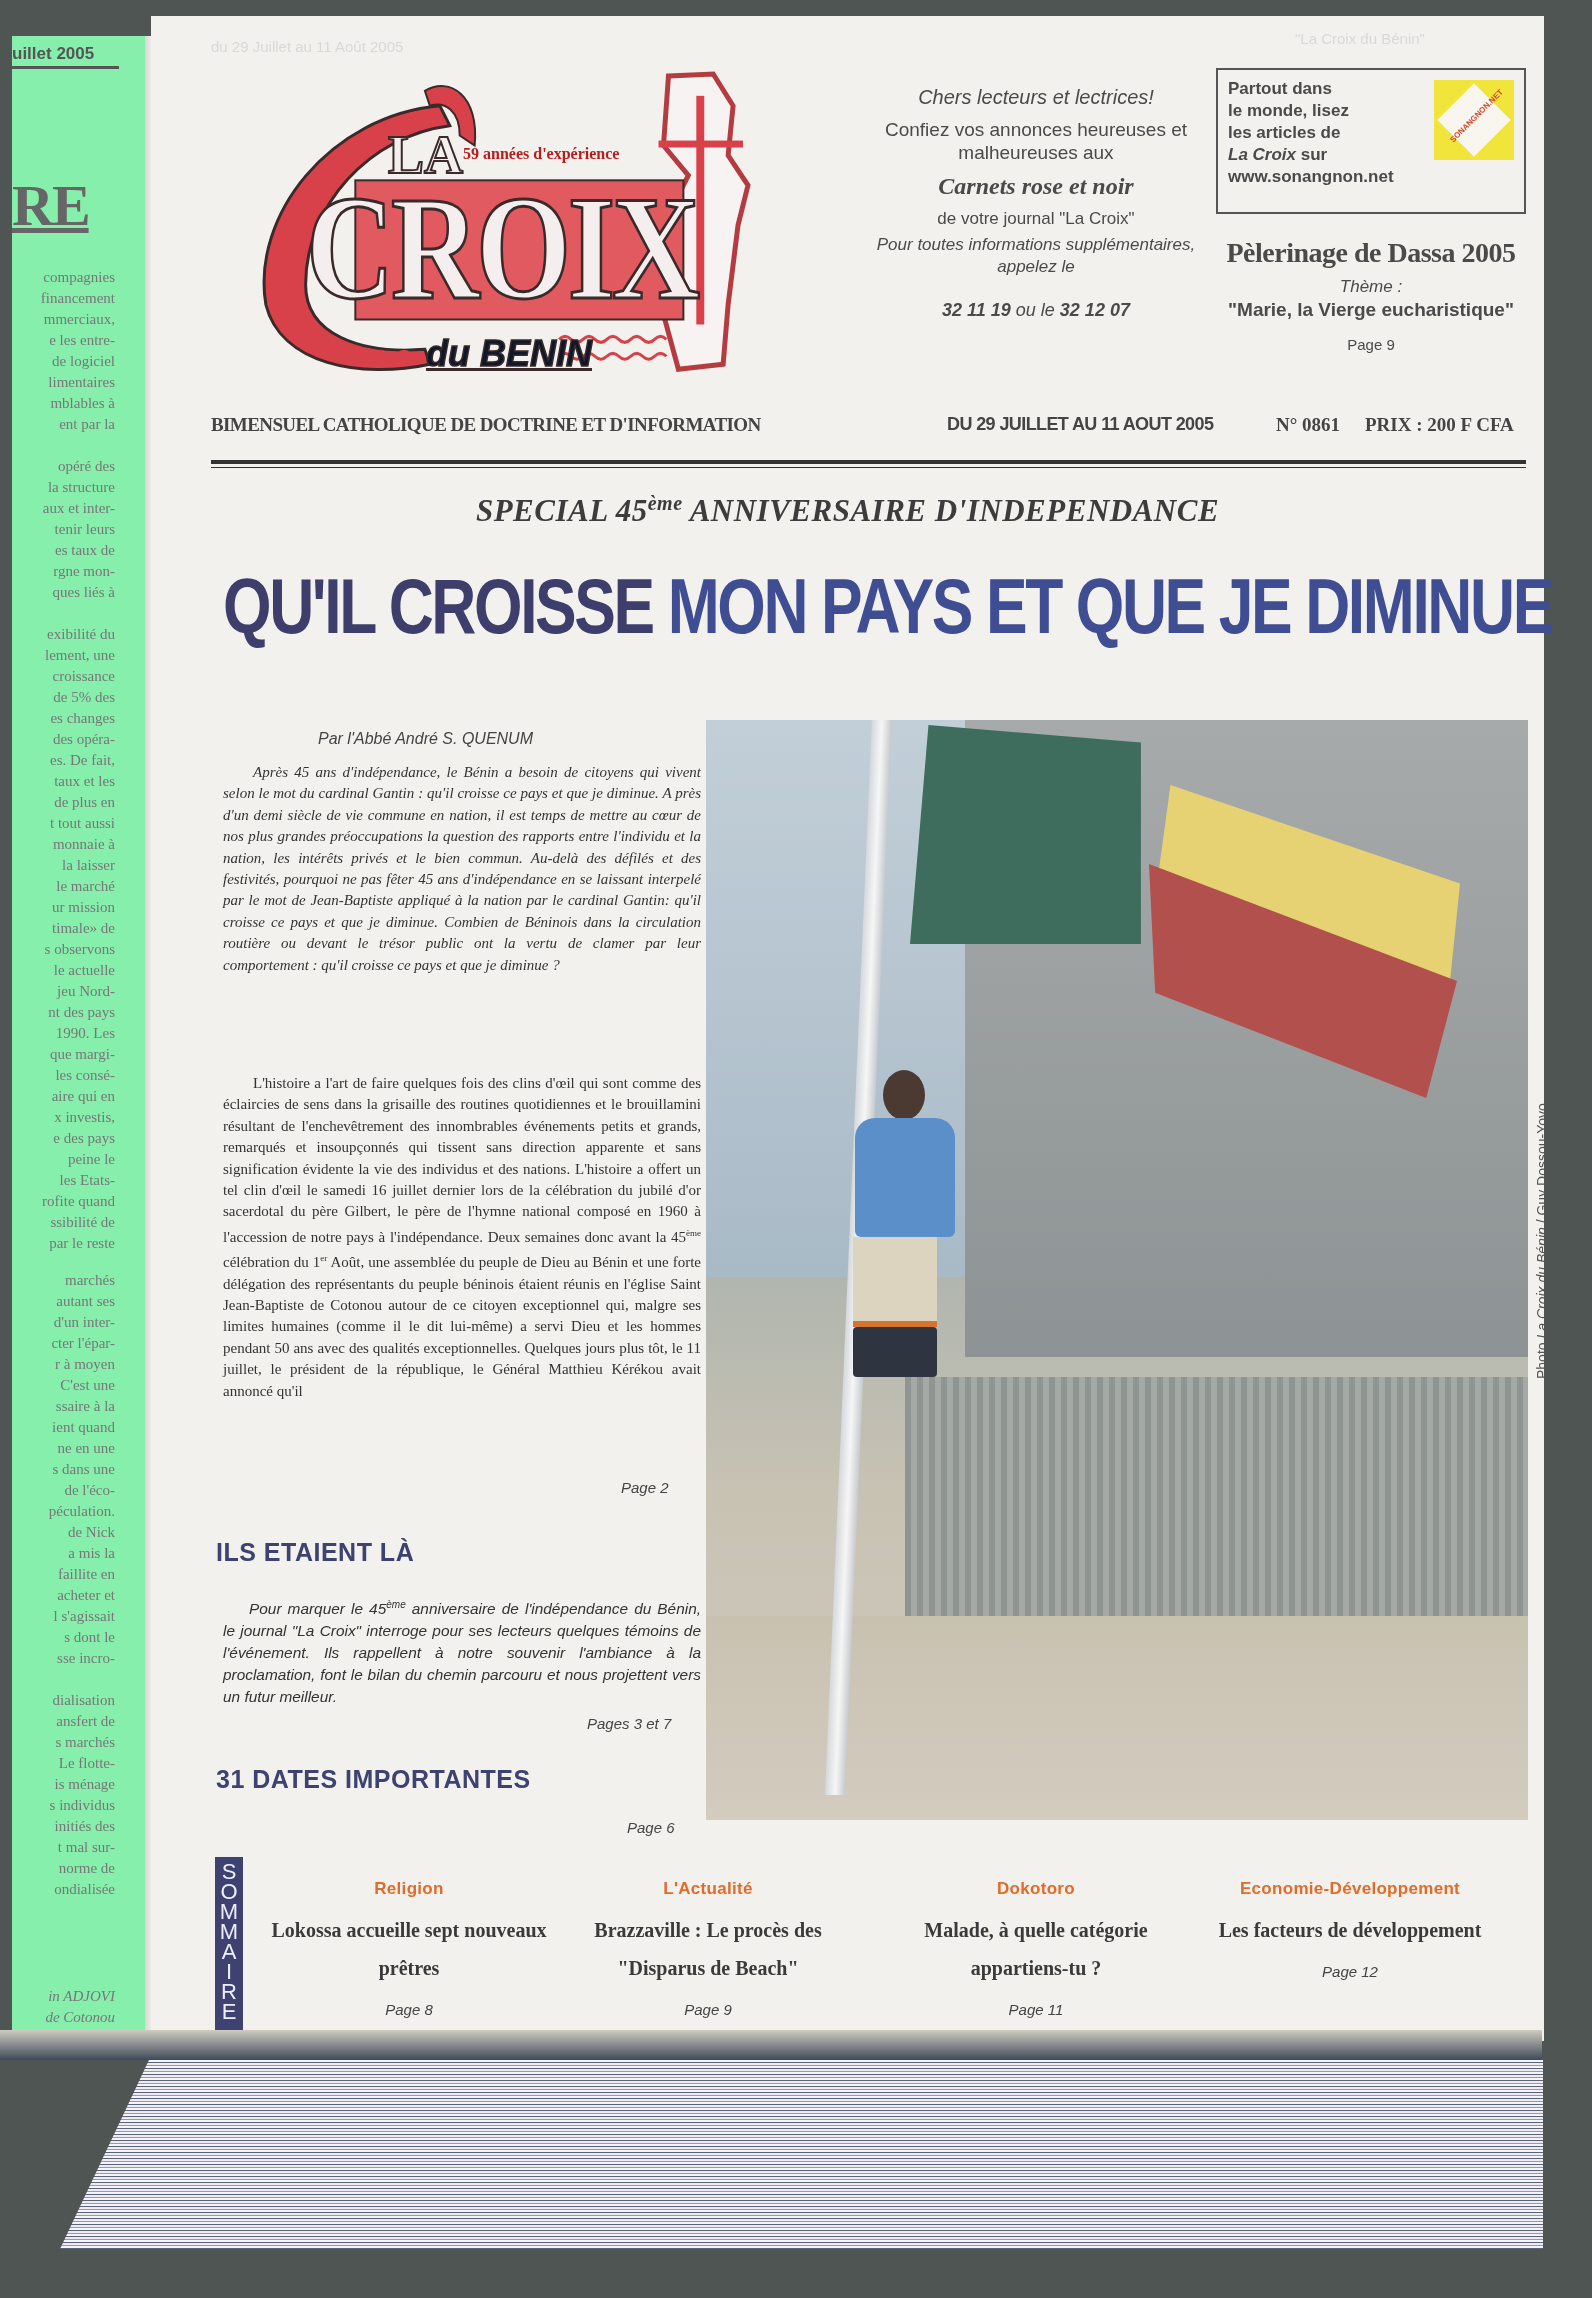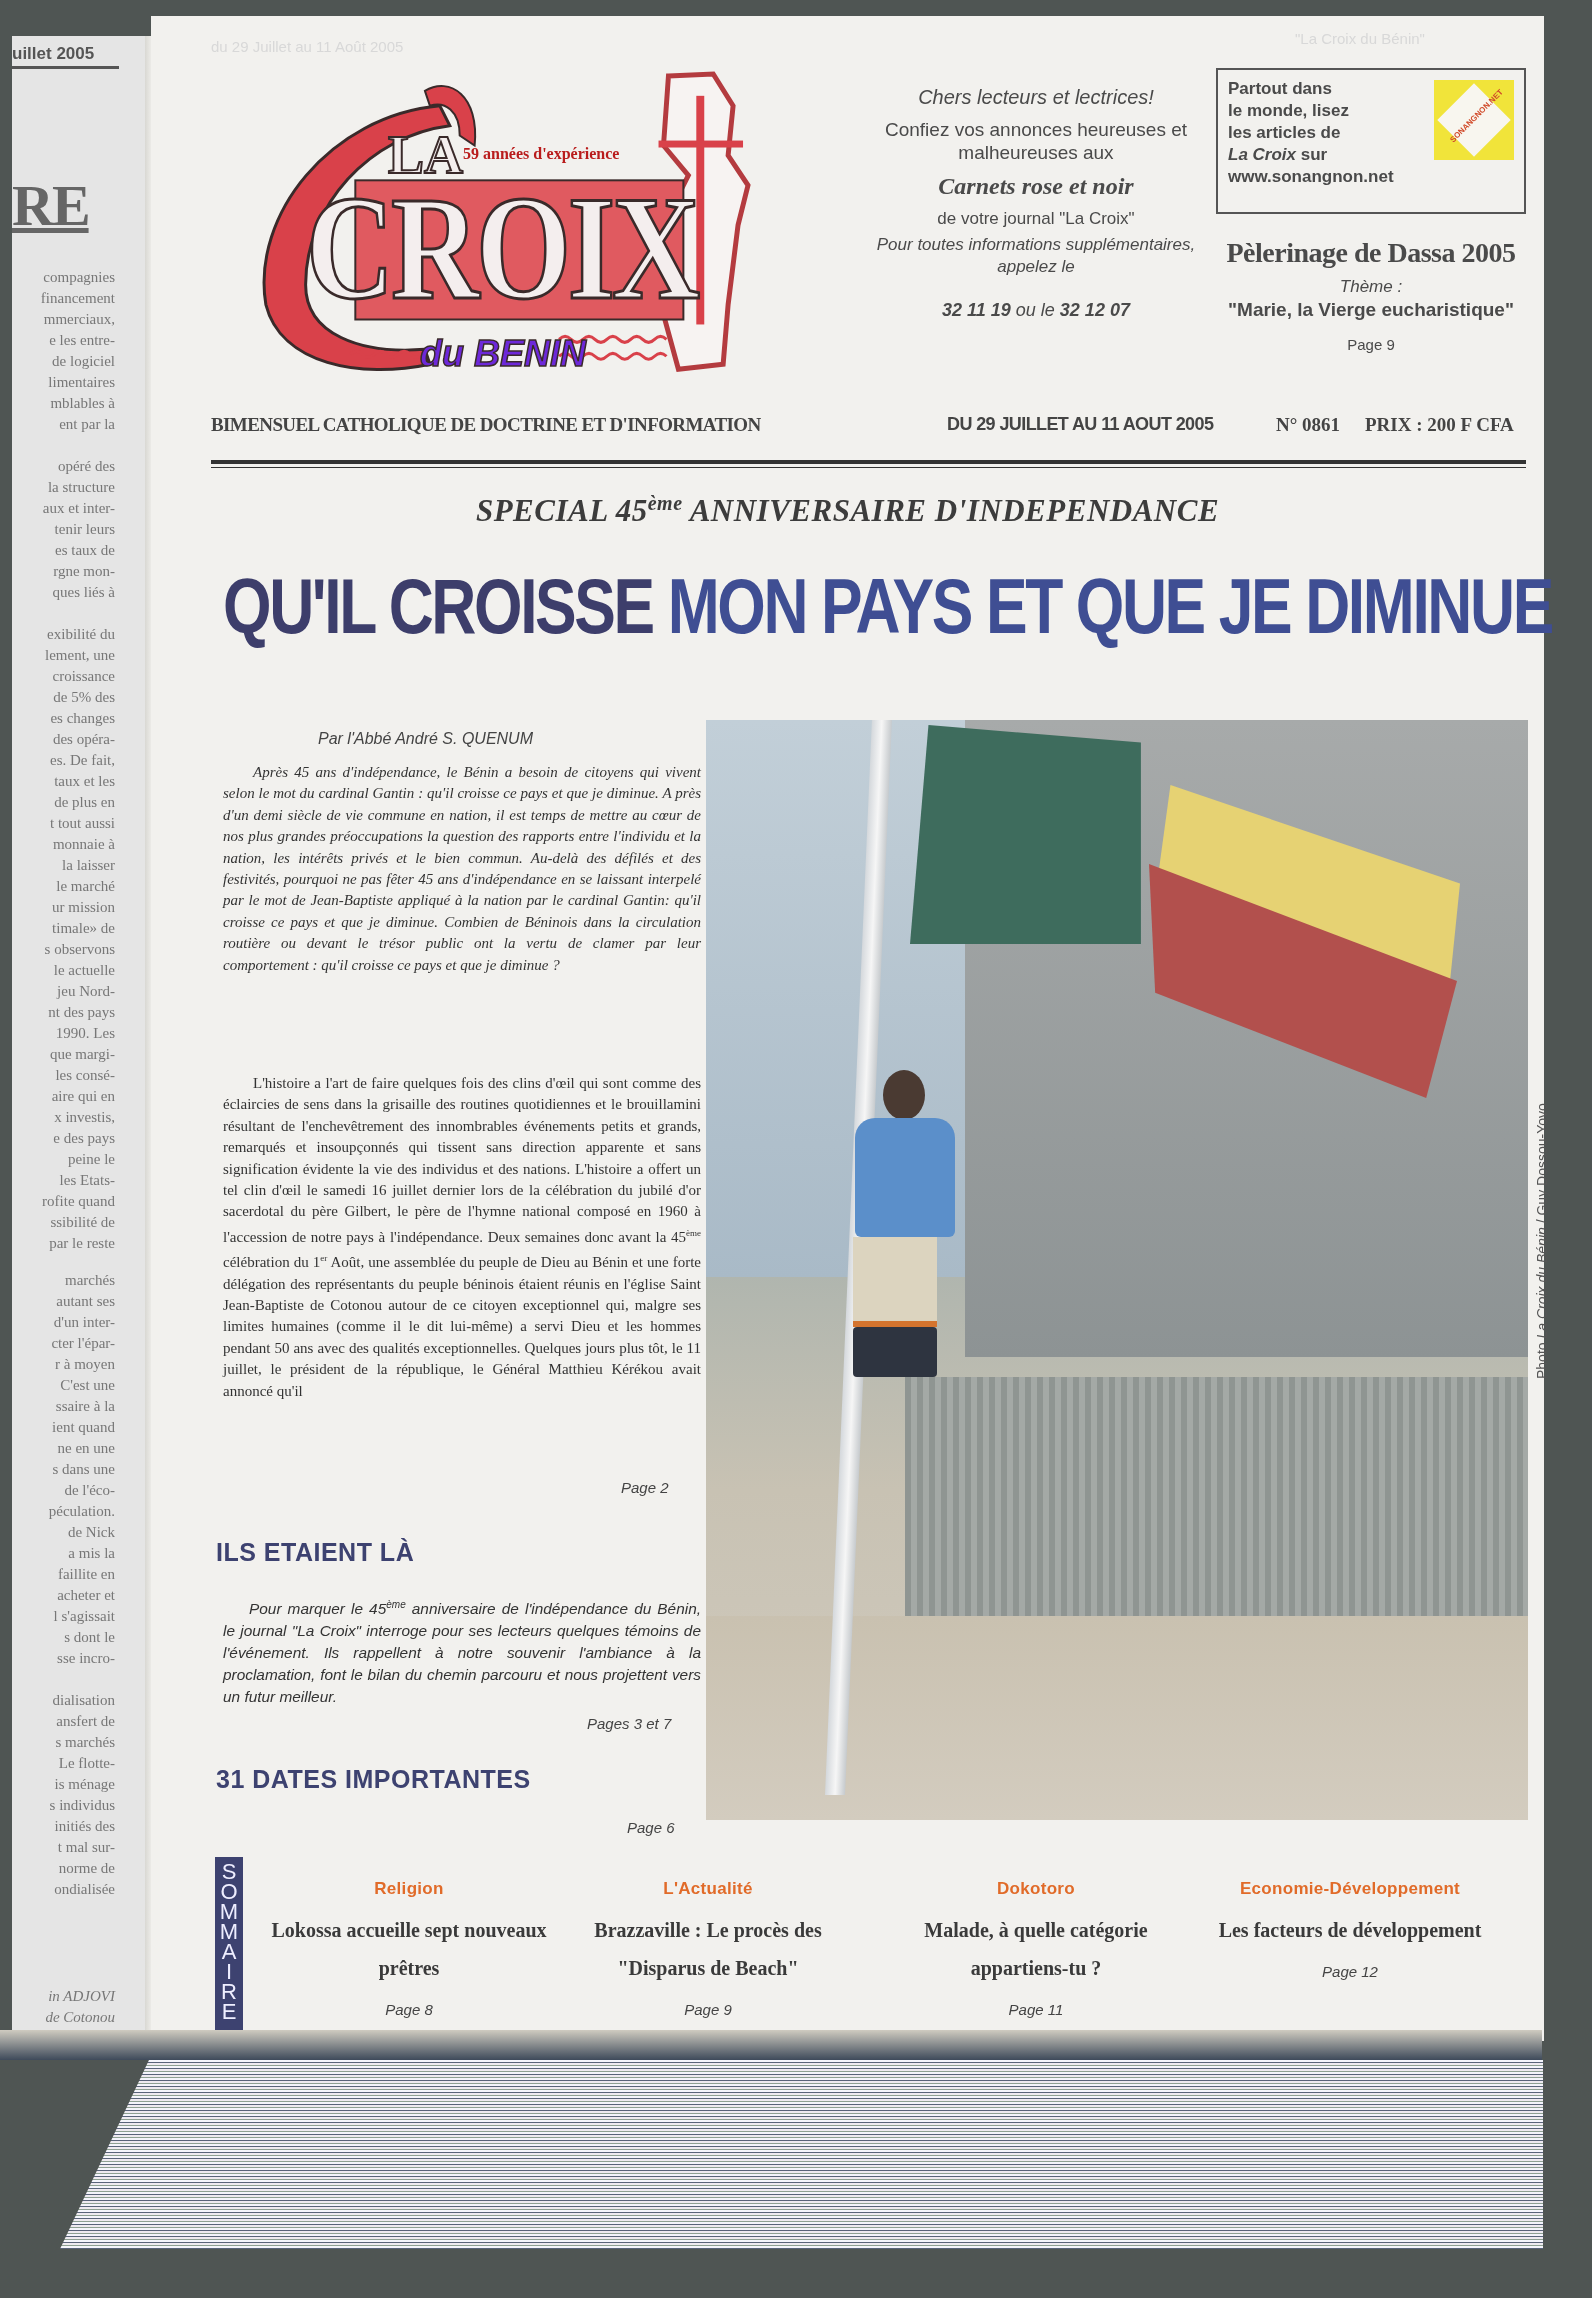--- a/index.html
+++ b/index.html
@@ -1,20 +1,20 @@
 <!DOCTYPE html>
 <html><head>
 <meta charset="utf-8">
 <style>
   * { box-sizing: border-box; margin: 0; padding: 0; }
   html, body { width: 1592px; height: 2298px; overflow: hidden; }
   body { background: #4f5553; position: relative; font-family: "Liberation Sans", sans-serif; color: #3a3a3a; }
 
   
-  .left-page { position: absolute; left: 12px; top: 36px; width: 137px; height: 1995px; background: #e5e5e5; overflow: hidden; }
+  .left-page { position: absolute; left: 12px; top: 36px; width: 137px; height: 1995px; background: #86efac; overflow: hidden; }
   .left-page .lp-date { position: absolute; left: 0; top: 8px; font: bold 17px "Liberation Sans", sans-serif; color: #555; white-space: nowrap; }
   .left-page .lp-rule { position: absolute; left: 0; top: 30px; width: 107px; height: 3px; background: #555; }
   .left-page .lp-big { position: absolute; left: 0; top: 136px; font: bold 58px "Liberation Serif", serif; color: #666; letter-spacing: -2px; text-decoration: underline; }
   .left-page .lp-col { position: absolute; left: 2px; width: 101px; font: 15px/21px "Liberation Serif", serif; color: #777; text-align: right; }
   .left-page .lp-line { display: block; white-space: nowrap; }
   .left-page .lp-sig { font-style: italic; }
   .spine { position: absolute; left: 145px; top: 36px; width: 8px; height: 1995px; background: linear-gradient(90deg,#d9d8d3,#f2f1ee); }
 
   
   .page { position: absolute; left: 151px; top: 16px; width: 1393px; height: 2025px; background: #f2f1ee; }
@@ -212,21 +212,21 @@
 
       <path d="M230,40 C120,50 40,150 55,240 C70,300 150,315 220,300 L215,285 C150,290 95,270 95,220 C95,140 160,70 240,60 Z" fill="#d9414a" stroke="#3a2a2a" stroke-width="3"></path>
       <path d="M215,25 C240,10 270,30 265,80 L250,70 C250,45 235,35 220,40 Z" fill="#d9414a" stroke="#3a2a2a" stroke-width="2"></path>
 
       <path d="M140,290 q6,-6 12,0 q6,6 12,0 q6,-6 12,0 q6,6 12,0 q6,-6 12,0 q6,6 12,0" stroke="#d9414a" stroke-width="3" fill="none"></path>
       <path d="M350,275 q6,-6 12,0 q6,6 12,0 q6,-6 12,0 q6,6 12,0 q6,-6 12,0 q6,6 12,0 q6,-6 12,0 q6,6 12,0 q6,-6 12,0" stroke="#d9414a" stroke-width="3" fill="none"></path>
       <path d="M350,292 q6,-6 12,0 q6,6 12,0 q6,-6 12,0 q6,6 12,0 q6,-6 12,0 q6,6 12,0 q6,-6 12,0 q6,6 12,0 q6,-6 12,0" stroke="#d9414a" stroke-width="3" fill="none"></path>
     </svg>
     <div style="position:absolute;left:177px;top:58px;font:bold 54px 'Liberation Serif',serif;color:#f4eeee;-webkit-text-stroke:2px #3a2a2a;">LA</div>
     <div style="position:absolute;left:95px;top:107px;font:bold 149px 'Liberation Serif',serif;color:#f4eeee;-webkit-text-stroke:3px #3a2a2a;letter-spacing:-4px;transform:scaleX(0.82);transform-origin:left top;line-height:1;">CROIX</div>
-    <div style="position:absolute;left:209px;top:267px;font:bold italic 36px 'Liberation Sans',sans-serif;color:#6d28d9;-webkit-text-stroke:1.5px #3a2a2a;">du BENIN</div>
+    <div style="position:absolute;left:215px;top:267px;font:bold italic 36px 'Liberation Sans',sans-serif;color:#0f172a;text-decoration:underline;-webkit-text-stroke:1.5px #3a2a2a;">du BENIN</div>
   </div>
   <div class="tagline">59 années d'expérience</div>
 
   <div class="promo">
     <div class="p1">Chers lecteurs et lectrices!</div>
     <div class="p2">Confiez vos annonces heureuses et malheureuses aux</div>
     <div class="p3">Carnets rose et noir</div>
     <div class="p4">de votre journal "La Croix"</div>
     <div class="p5">Pour toutes informations supplémentaires, appelez le</div>
     <div class="p6"><b>32 11 19</b><span> ou le </span><b>32 12 07</b></div>

